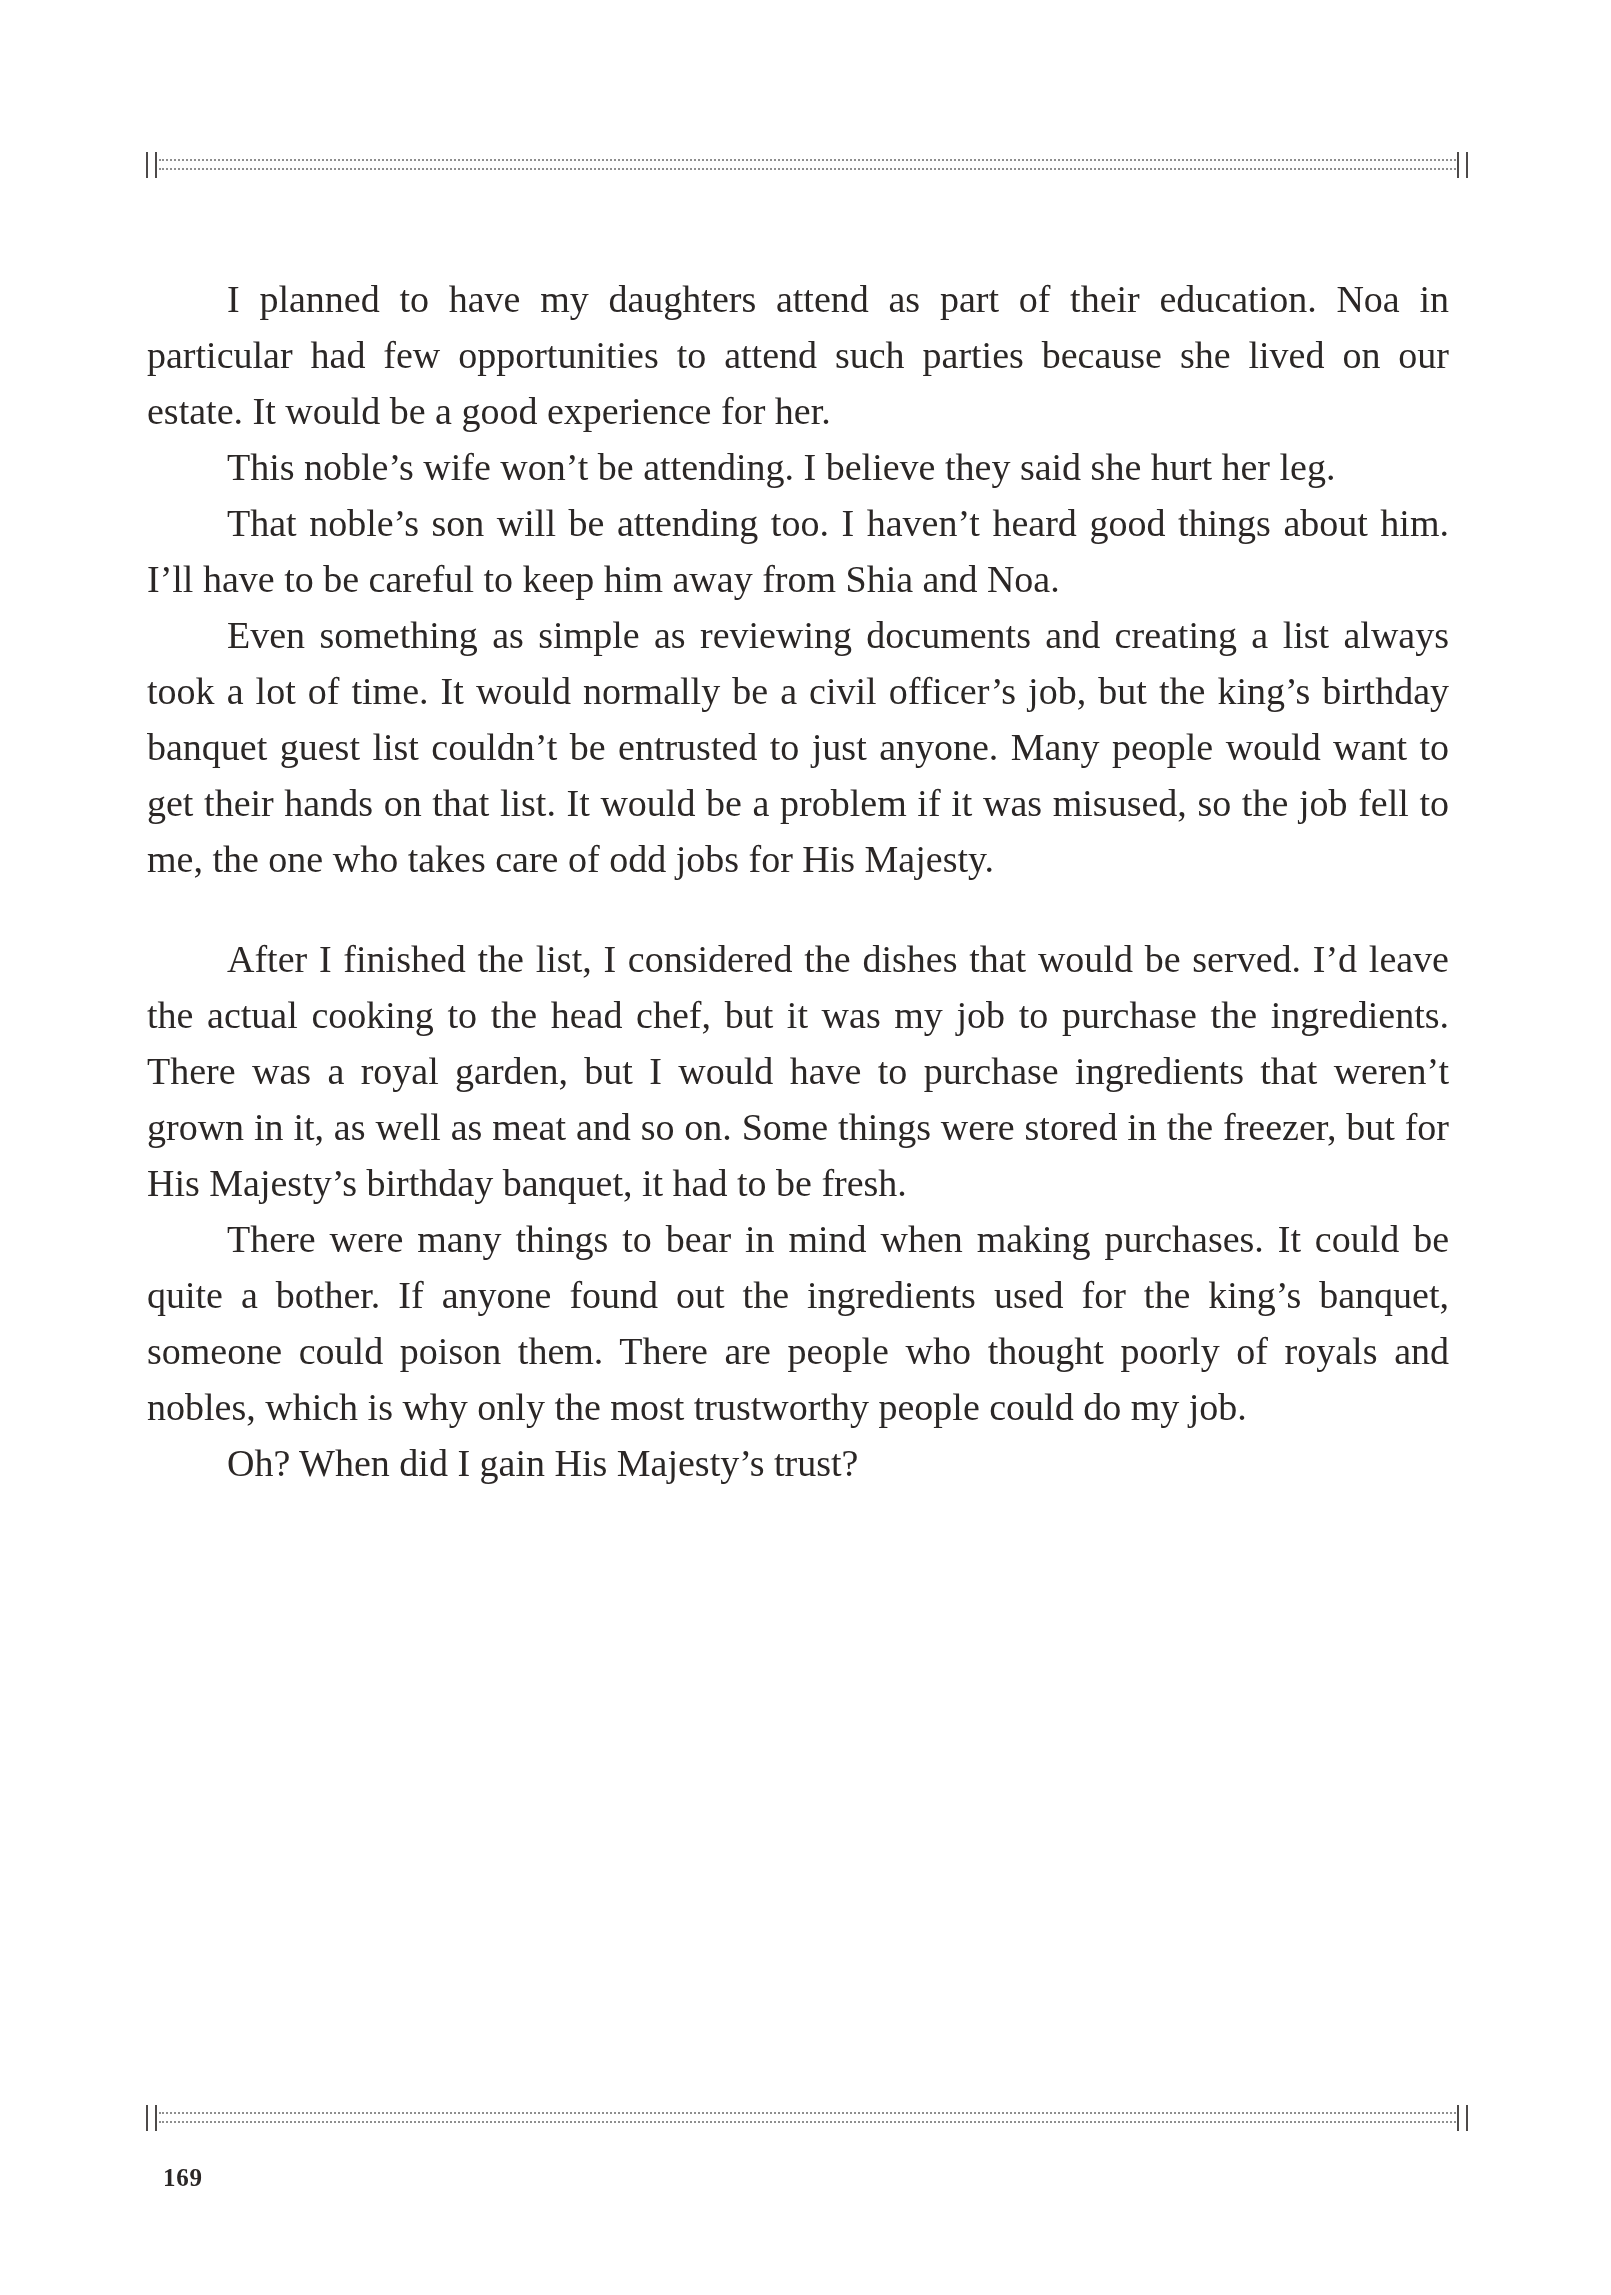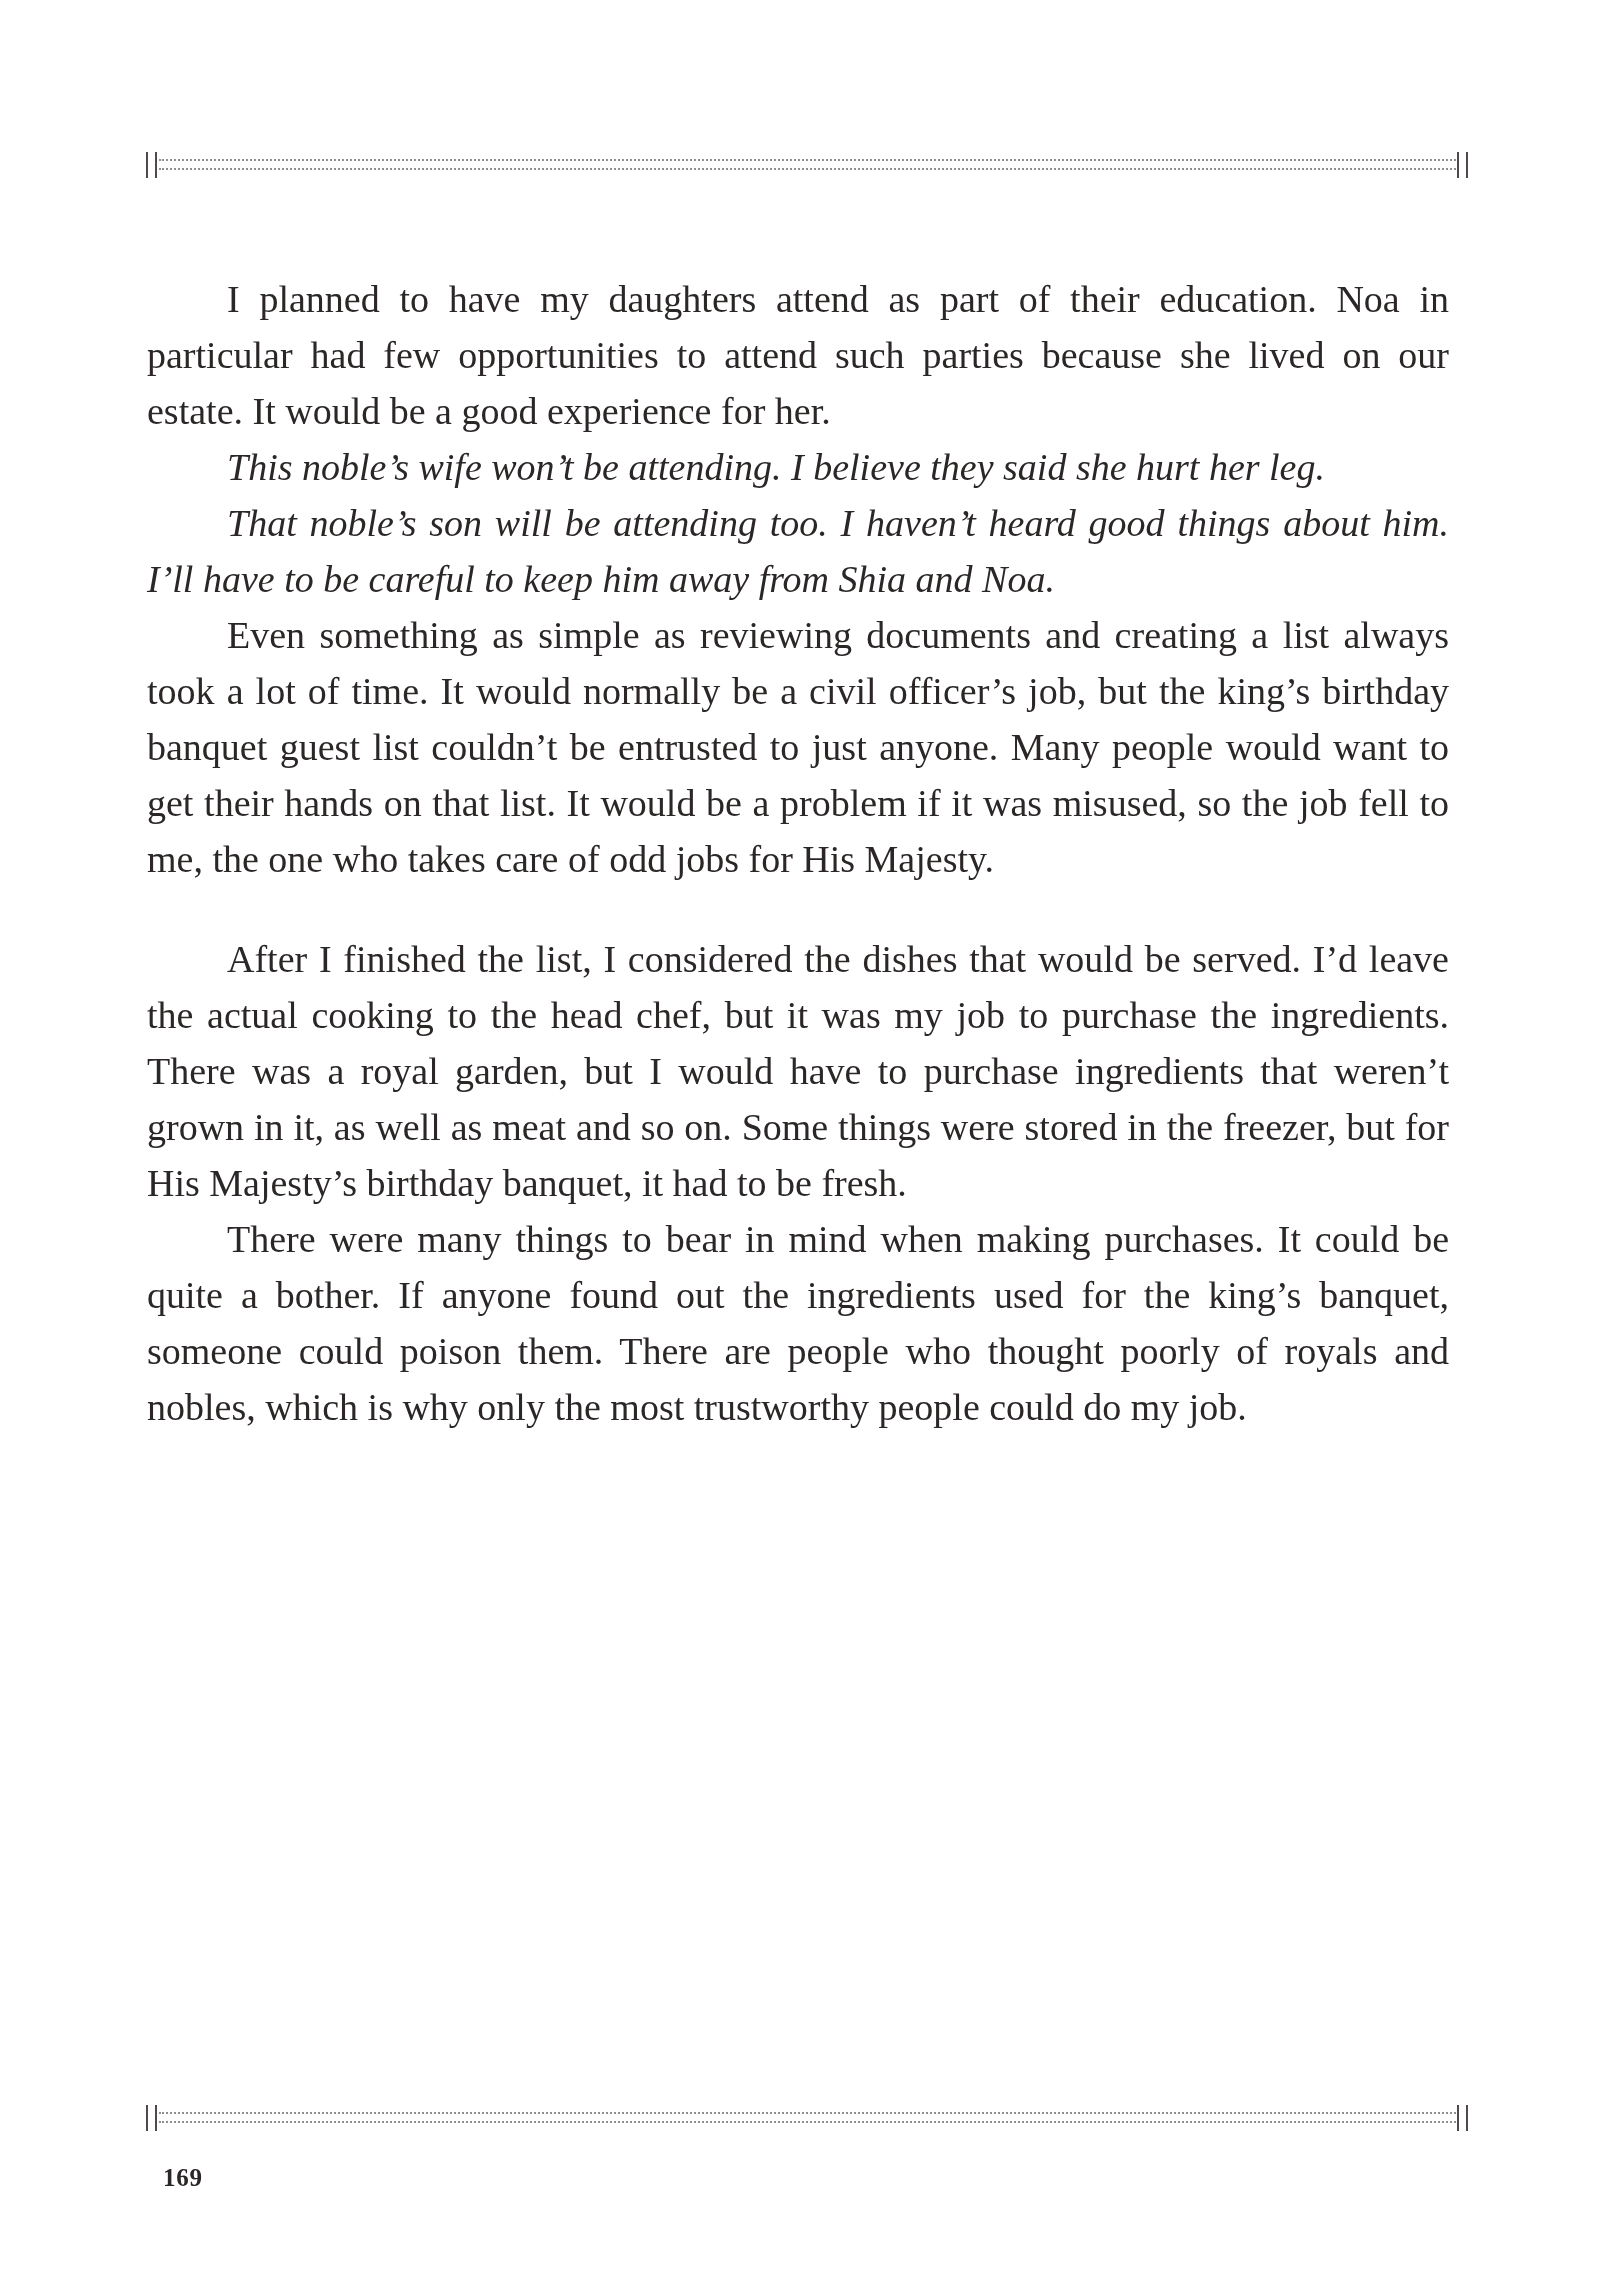--- a/index.html
+++ b/index.html
@@ -55,21 +55,21 @@
     top: 271px;
     width: 1302px;
     font-size: 38px;
     line-height: 56px;
     color: #2b2726;
     text-align: justify;
   }
   .para { margin: 0; padding: 0; }
   .para.indent { text-indent: 80px; }
   .para.space-before { margin-top: 44px; }
-  .em { font-style: italic; }
+  .em { }
 
   .page-number {
     position: absolute;
     left: 163px;
     top: 2164px;
     font-size: 25px;
     font-weight: bold;
     color: #2b2726;
     letter-spacing: 0.7px;
   }
@@ -84,20 +84,21 @@
     <span class="dots d2"></span>
   </div>
 
   <div class="body-text">
       <p class="para indent"><span>I planned to have my daughters attend as part of their education. Noa in particular had few opportunities to attend such parties because she lived on our estate. It would be a good experience for her.</span></p>
       <p class="para indent"><span class="em">This noble’s wife won’t be attending. I believe they said she hurt her leg.</span></p>
       <p class="para indent"><span class="em">That noble’s son will be attending too. I haven’t heard good things about him. I’ll have to be careful to keep him away from Shia and Noa.</span></p>
       <p class="para indent"><span>Even something as simple as reviewing documents and creating a list always took a lot of time. It would normally be a civil officer’s job, but the king’s birthday banquet guest list couldn’t be entrusted to just anyone. Many people would want to get their hands on that list. It would be a problem if it was misused, so the job fell to me, the one who takes care of odd jobs for His Majesty.</span></p>
       <p class="para indent space-before"><span>After I finished the list, I considered the dishes that would be served. I’d leave the actual cooking to the head chef, but it was my job to purchase the ingredients. There was a royal garden, but I would have to purchase ingredients that weren’t grown in it, as well as meat and so on. Some things were stored in the freezer, but for His Majesty’s birthday banquet, it had to be fresh.</span></p>
       <p class="para indent"><span>There were many things to bear in mind when making purchases. It could be quite a bother. If anyone found out the ingredients used for the king’s banquet, someone could poison them. There are people who thought poorly of royals and nobles, which is why only the most trustworthy people could do my job.</span></p>
+      <p class="para indent"><span>Oh? When did I gain His Majesty’s trust?</span></p>
     </div>
 
   <div class="rule rule-bottom">
     <span class="dots d1"></span>
     <span class="dots d2"></span>
   </div>
 
   <div class="page-number">169</div>
 
 </div>

